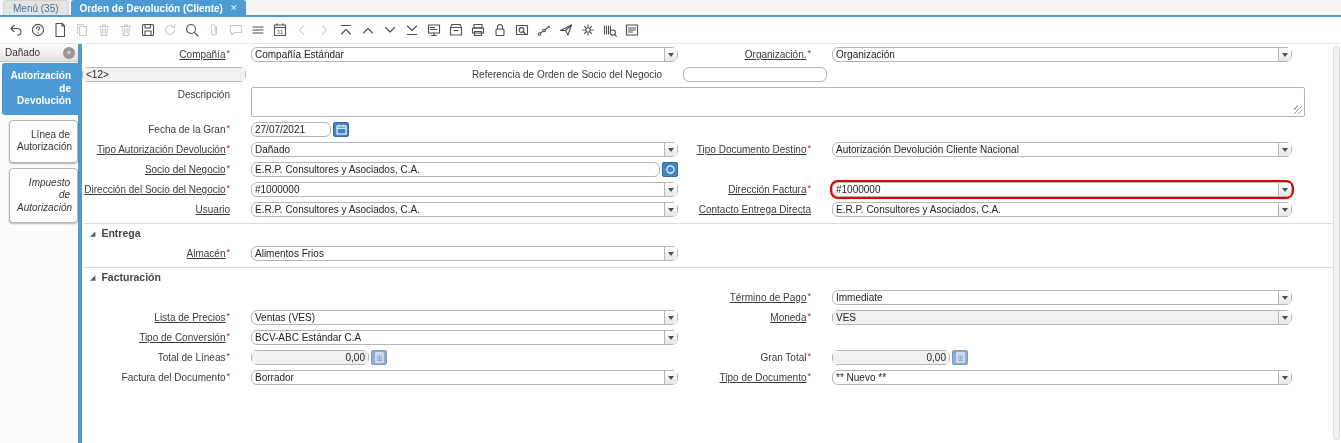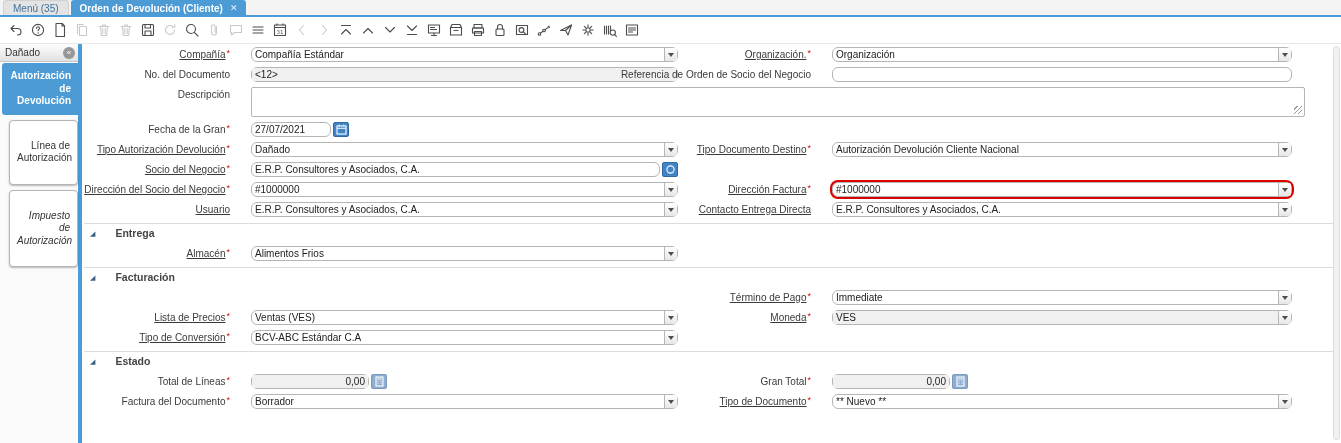--- a/index.html
+++ b/index.html
@@ -28,21 +28,21 @@
   .tbtn svg text { fill:currentColor; stroke:none; font-family:"DejaVu Sans",sans-serif; }
 
   
   .main { display:flex; height:399px; }
   .sidebar { width:82px; background:#fbfbfb; border-right:4px solid #4d9bd5; flex:0 0 auto; }
   .side-head { height:18px; background:linear-gradient(#fefefe,#e1e1e1);
     border-bottom:1px solid #c9c9c9; display:flex; align-items:center;
     justify-content:space-between; padding:0 3px 0 5px; font-size:10px; color:#333; }
   .collapse-btn { width:12px; height:12px; border-radius:50%; background:#979797;
     color:#fff; font-size:8px; line-height:12px; text-align:center; cursor:pointer; }
-  .stab { font-size:10px; color:#333; text-align:right; padding:19px 7px; cursor:pointer; line-height:1.25; }
+  .stab { font-size:10px; color:#333; text-align:right; padding:8px 7px; cursor:pointer; line-height:1.25; }
   .stab.active { background:#4d9bd5; color:#fff; font-weight:bold; margin:1px 0 0 2px;
     border-radius:3px 0 0 3px; padding:7px 7px; }
   .stab.plain { background:#fff; border:1px solid #b5b5b5; border-radius:4px;
     margin:5px 0 5px 9px; box-shadow:0 1px 2px rgba(0,0,0,.28); }
   .stab.italic { font-style:italic; }
 
   
   .content { flex:1; position:relative; padding-top:3px; background:#fff; overflow:hidden; }
   .frow { display:grid; grid-template-columns:164px 427px 144px 460px;
     column-gap:5px; margin-bottom:5px; align-items:start; }
@@ -71,21 +71,21 @@
   .dateField { width:80px; flex:0 0 auto; }
   .amountField { width:118px; flex:0 0 auto; }
   .amountField .val { text-align:right; }
   .txtfield-right { width:478px !important; }
   .tacell { grid-column:2 / 5; }
   .textarea { width:1054px; height:30px; border:1px solid #b5b5b5; border-radius:2px;
     background:#fff; position:relative; }
   .resize-handle { position:absolute; right:2px; bottom:2px; width:8px; height:8px; cursor:nwse-resize;
     background:repeating-linear-gradient(135deg, transparent 0 2px, #9a9a9a 2px 3px); }
   .group { border-top:1px solid #dcdcdc; margin:6px 4px 0 2px; padding:3px 0 7px 6px;
-    display:flex; align-items:center; gap:20px; cursor:pointer; }
+    display:flex; align-items:center; gap:6px; cursor:pointer; }
   .group .tri { color:#3f5e7e; font-size:7px; line-height:1; }
   .group .gl { font-size:10.5px; font-weight:bold; color:#444; }
   .scroll-strip { position:absolute; right:1px; top:46px; width:7px; height:394px;
     background:#f1f1f1; border:1px solid #dcdcdc; border-radius:4px; }
 </style>
 </head>
 <body>
 
 <div id="app">
   <div class="tabbar" id="tabbar">
@@ -303,23 +303,20 @@
             <span class="lwrap link"><span>Organización.</span><span class="req">*</span></span>
           </div>
           <div class="fcell">
             <div class="field combo">
               <span class="val">Organización</span>
               <span class="arrow"></span>
             </div>
           </div>
         </div>
         <div class="frow">
-          <div class="lcell">
-            <span class="lwrap"><span>No. del Documento</span></span>
-          </div>
           <div class="fcell">
             <div class="field readonly">
               <span class="val">&lt;12&gt;</span>
             </div>
           </div>
           <div class="lcell">
             <span class="lwrap"><span>Referencia de Orden de Socio del Negocio</span></span>
           </div>
           <div class="fcell">
             <div class="field txtfield-right">
@@ -492,24 +489,20 @@
           </div>
           <div class="fcell">
             <div class="field combo">
               <span class="val">BCV-ABC Estándar C.A</span>
               <span class="arrow"></span>
             </div>
           </div>
           <div class="lcell"></div>
           <div class="fcell"></div>
         </div>
-        <div class="group">
-          <span class="tri">◢</span>
-          <span class="gl">Estado</span>
-        </div>
         <div class="frow">
           <div class="lcell">
             <span class="lwrap"><span>Total de Líneas</span><span class="req">*</span></span>
           </div>
           <div class="fcell">
             <div class="field readonly amountField">
               <span class="val">0,00</span>
             </div>
             <span class="mini-btn steel">
               <svg viewBox="0 0 11 11">

